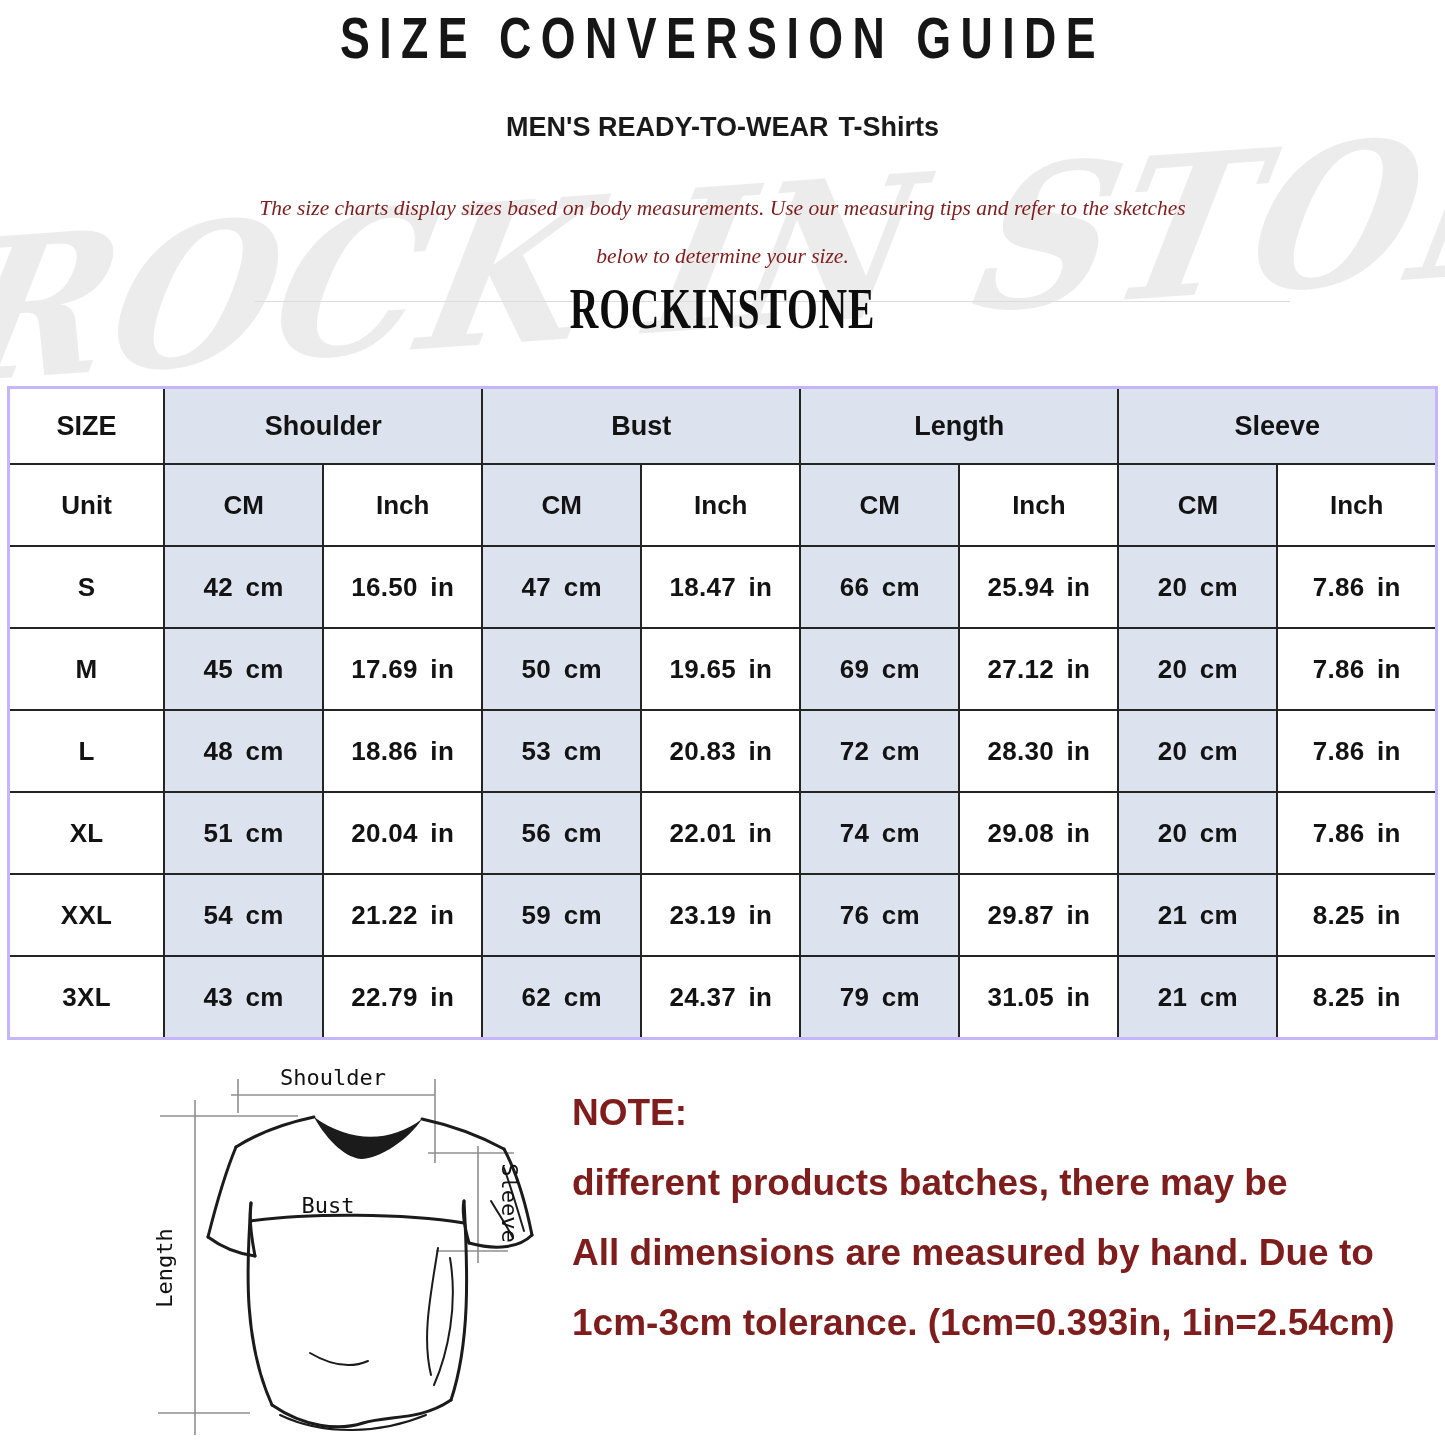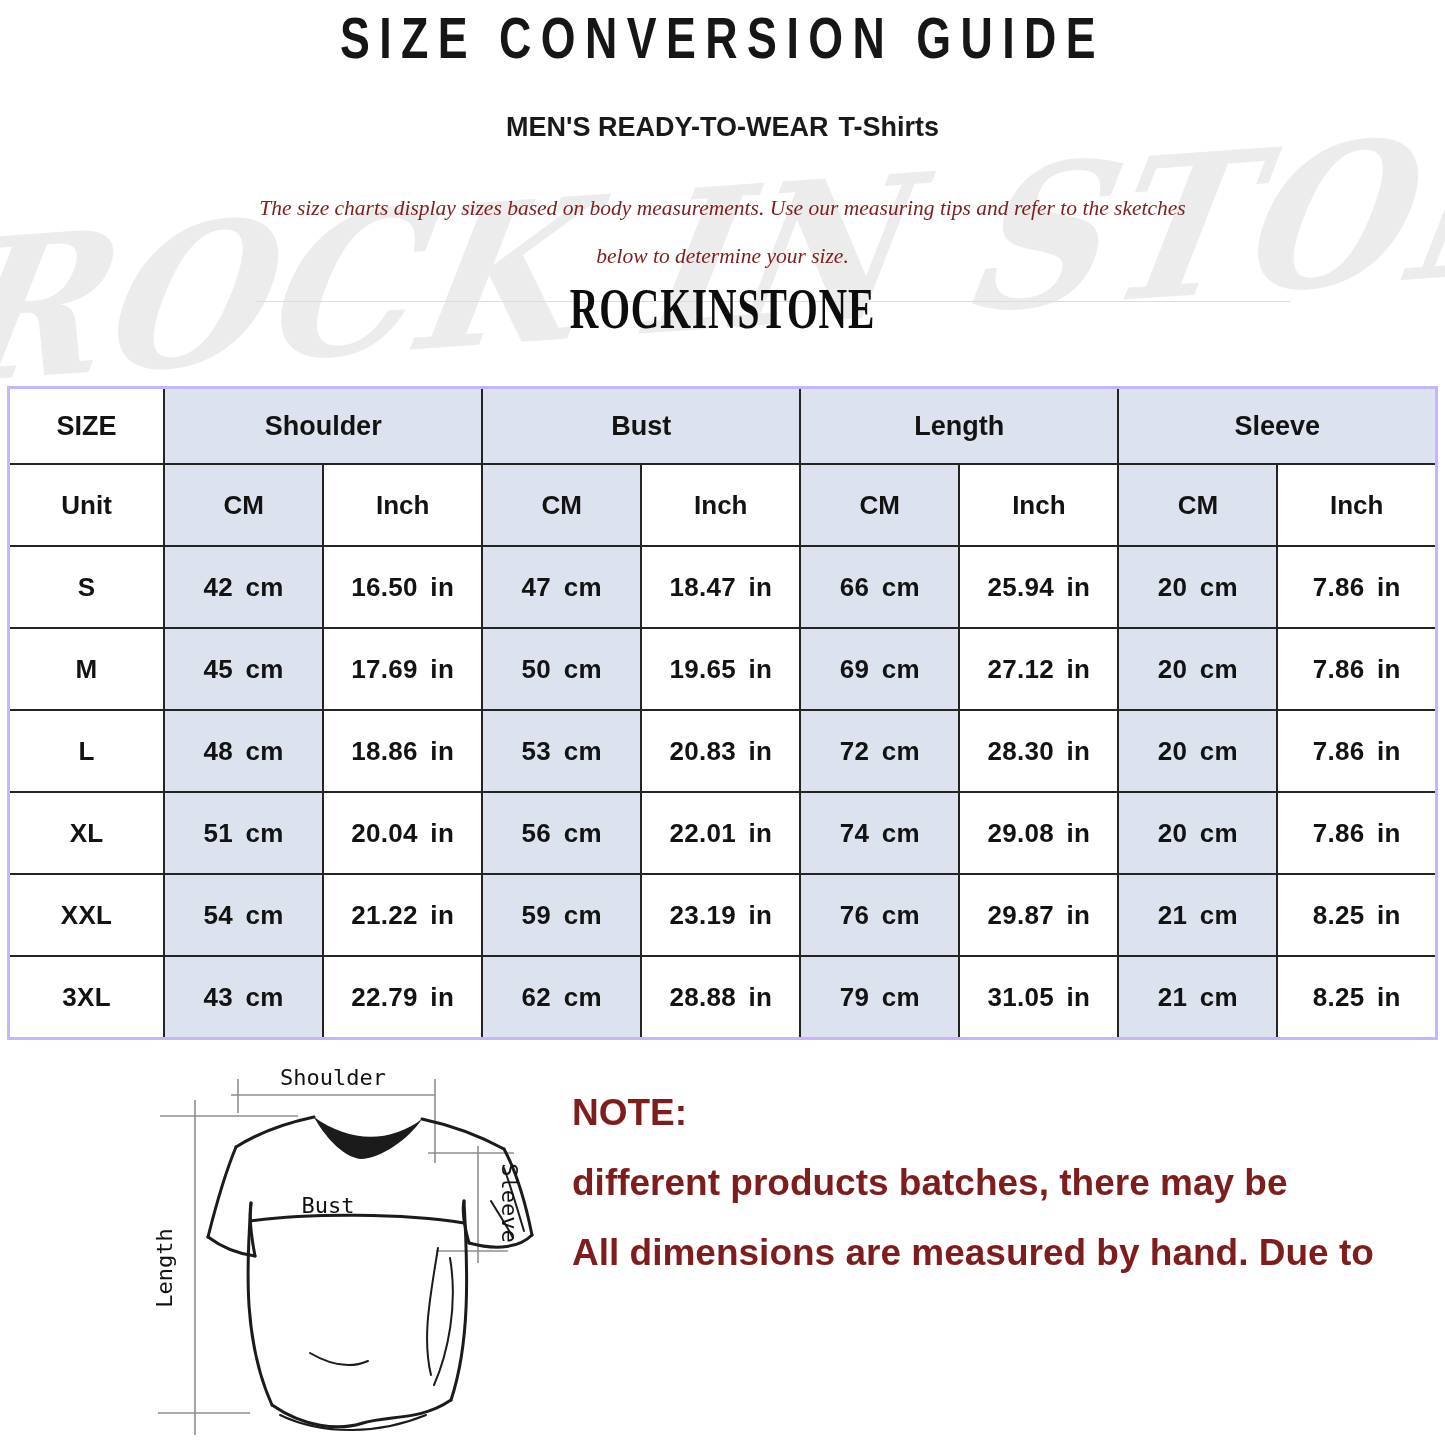--- a/index.html
+++ b/index.html
@@ -171,21 +171,21 @@
       <td class="shade">76 cm</td>
       <td>29.87 in</td>
       <td class="shade">21 cm</td>
       <td>8.25 in</td>
     </tr>
     <tr class="data-row">
       <td>3XL</td>
       <td class="shade">43 cm</td>
       <td>22.79 in</td>
       <td class="shade">62 cm</td>
-      <td>28.88 in</td>
+      <td>24.37 in</td>
       <td class="shade">79 cm</td>
       <td>31.05 in</td>
       <td class="shade">21 cm</td>
       <td>8.25 in</td>
     </tr>
   </tbody>
     </table>
 
   <svg class="diagram" width="460" height="392" viewBox="0 0 460 392">
 
@@ -224,15 +224,16 @@
     <text class="dlabel" x="205" y="32" text-anchor="middle">Shoulder</text>
     <text class="dlabel" x="44" y="215" text-anchor="middle" transform="rotate(-90 44 215)">Length</text>
     <text class="dlabel" x="200" y="160" text-anchor="middle">Bust</text>
     <text class="dlabel" x="374" y="150" text-anchor="middle" transform="rotate(90 374 150)">Sleeve</text>
   </svg>
 
   <div class="note">
     <div>NOTE:</div>
     <div>different products batches, there may be</div>
     <div>All dimensions are measured by hand. Due to</div>
+    <div>1cm-3cm tolerance. (1cm=0.393in, 1in=2.54cm)</div>
   </div>
 
 </div>
 
 </body></html>

